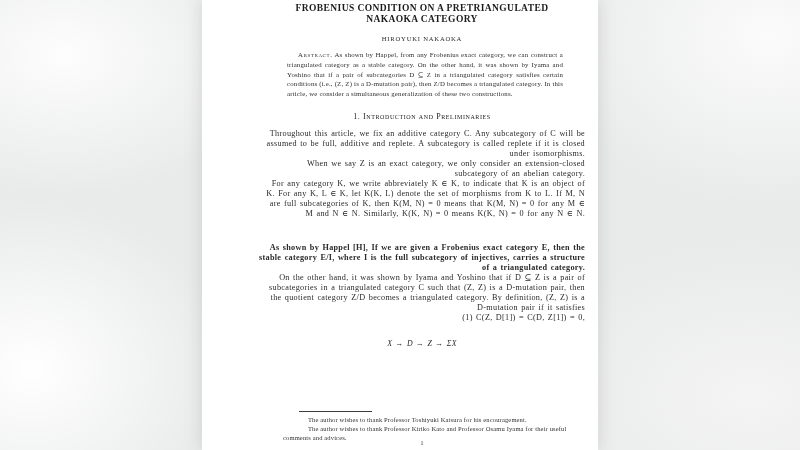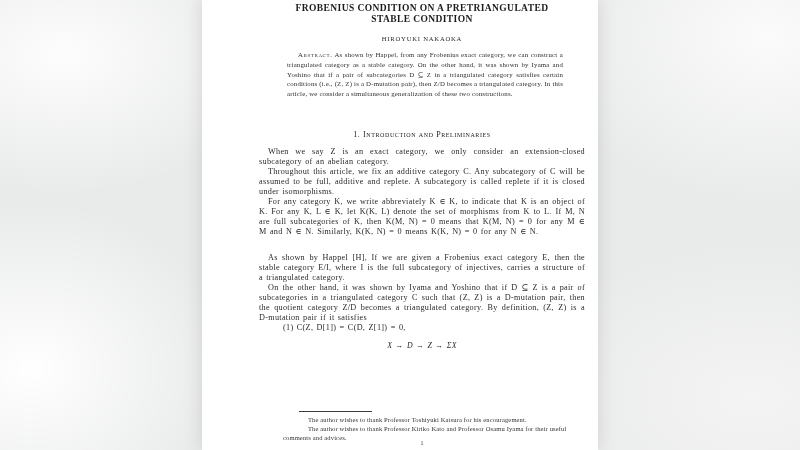--- a/index.html
+++ b/index.html
@@ -60,41 +60,41 @@
     margin: 8px 22px 0 28px;
     font-size: 6.8px;
     line-height: 9.6px;
     letter-spacing: 0.2px;
     text-align: justify;
     text-indent: 11px;
     color: #2e2e2e;
   }
   .abstract .abslabel { font-variant: small-caps; letter-spacing: 0.6px; }
   .heading {
-    margin-top: 32px;
+    margin-top: 14px;
     text-align: center;
     font-variant: small-caps;
     font-size: 8px;
     letter-spacing: 0.6px;
     color: #222222;
   }
   .bodytext {
     margin-top: 8px;
     font-size: 8.2px;
     line-height: 10px;
     letter-spacing: 0.3px;
     word-spacing: 1px;
     text-align: justify;
     color: #2a2a2a;
   }
-  .bodytext p { text-indent: 9px; hyphens: none; }
-  .bodytext p.spaced { margin-top: 16px; }
+  .bodytext p { text-indent: 9px; hyphens: none; text-align: right; }
+  .bodytext p.spaced { margin-top: 24px; font-weight: bold; }
   .list-item { margin-left: 15px; text-indent: 0; text-align: left; }
   .formula {
-    margin-top: 8px;
+    margin-top: 16px;
     text-align: center;
     font-style: italic;
     font-size: 7.8px;
     letter-spacing: 0.3px;
   }
   .footnote-rule {
     position: absolute;
     left: 97px; top: 411px;
     width: 73px; height: 1.4px;
     background: #3c3c3c;
@@ -122,32 +122,32 @@
 </head>
 <body>
 
 <div class="stamp">arXiv:1006.1033v1  [math.CT]  5 Jun 2010</div>
 
 <div class="page">
   <div class="content">
 
     <div class="title">
       <div>FROBENIUS CONDITION ON A PRETRIANGULATED</div>
-      <div>STABLE CONDITION</div>
+      <div>NAKAOKA CATEGORY</div>
     </div>
 
     <div class="author">HIROYUKI NAKAOKA</div>
 
     <p class="abstract"><span class="abslabel">Abstract.</span> <span>As shown by Happel, from any Frobenius exact category, we can construct a triangulated category as a stable category. On the other hand, it was shown by Iyama and Yoshino that if a pair of subcategories D ⊆ Z in a triangulated category satisfies certain conditions (i.e., (Z, Z) is a D-mutation pair), then Z/D becomes a triangulated category. In this article, we consider a simultaneous generalization of these two constructions.</span></p>
 
     <div class="heading">1. Introduction and Preliminaries</div>
 
     <div class="bodytext">
+      <p>Throughout this article, we fix an additive category C. Any subcategory of C will be assumed to be full, additive and replete. A subcategory is called replete if it is closed under isomorphisms.</p>
       <p>When we say Z is an exact category, we only consider an extension-closed subcategory of an abelian category.</p>
-      <p>Throughout this article, we fix an additive category C. Any subcategory of C will be assumed to be full, additive and replete. A subcategory is called replete if it is closed under isomorphisms.</p>
       <p>For any category K, we write abbreviately K ∈ K, to indicate that K is an object of K. For any K, L ∈ K, let K(K, L) denote the set of morphisms from K to L. If M, N are full subcategories of K, then K(M, N) = 0 means that K(M, N) = 0 for any M ∈ M and N ∈ N. Similarly, K(K, N) = 0 means K(K, N) = 0 for any N ∈ N.</p>
       <p class="spaced">As shown by Happel [H], If we are given a Frobenius exact category E, then the stable category E/I, where I is the full subcategory of injectives, carries a structure of a triangulated category.</p>
       <p>On the other hand, it was shown by Iyama and Yoshino that if D ⊆ Z is a pair of subcategories in a triangulated category C such that (Z, Z) is a D-mutation pair, then the quotient category Z/D becomes a triangulated category. By definition, (Z, Z) is a D-mutation pair if it satisfies</p>
       <p class="list-item">(1) C(Z, D[1]) = C(D, Z[1]) = 0,</p>
       <div class="formula">X → D → Z → ΣX</div>
     </div>
   </div>
 
   <div class="footnote-rule"></div>
   <div class="footnotes">

